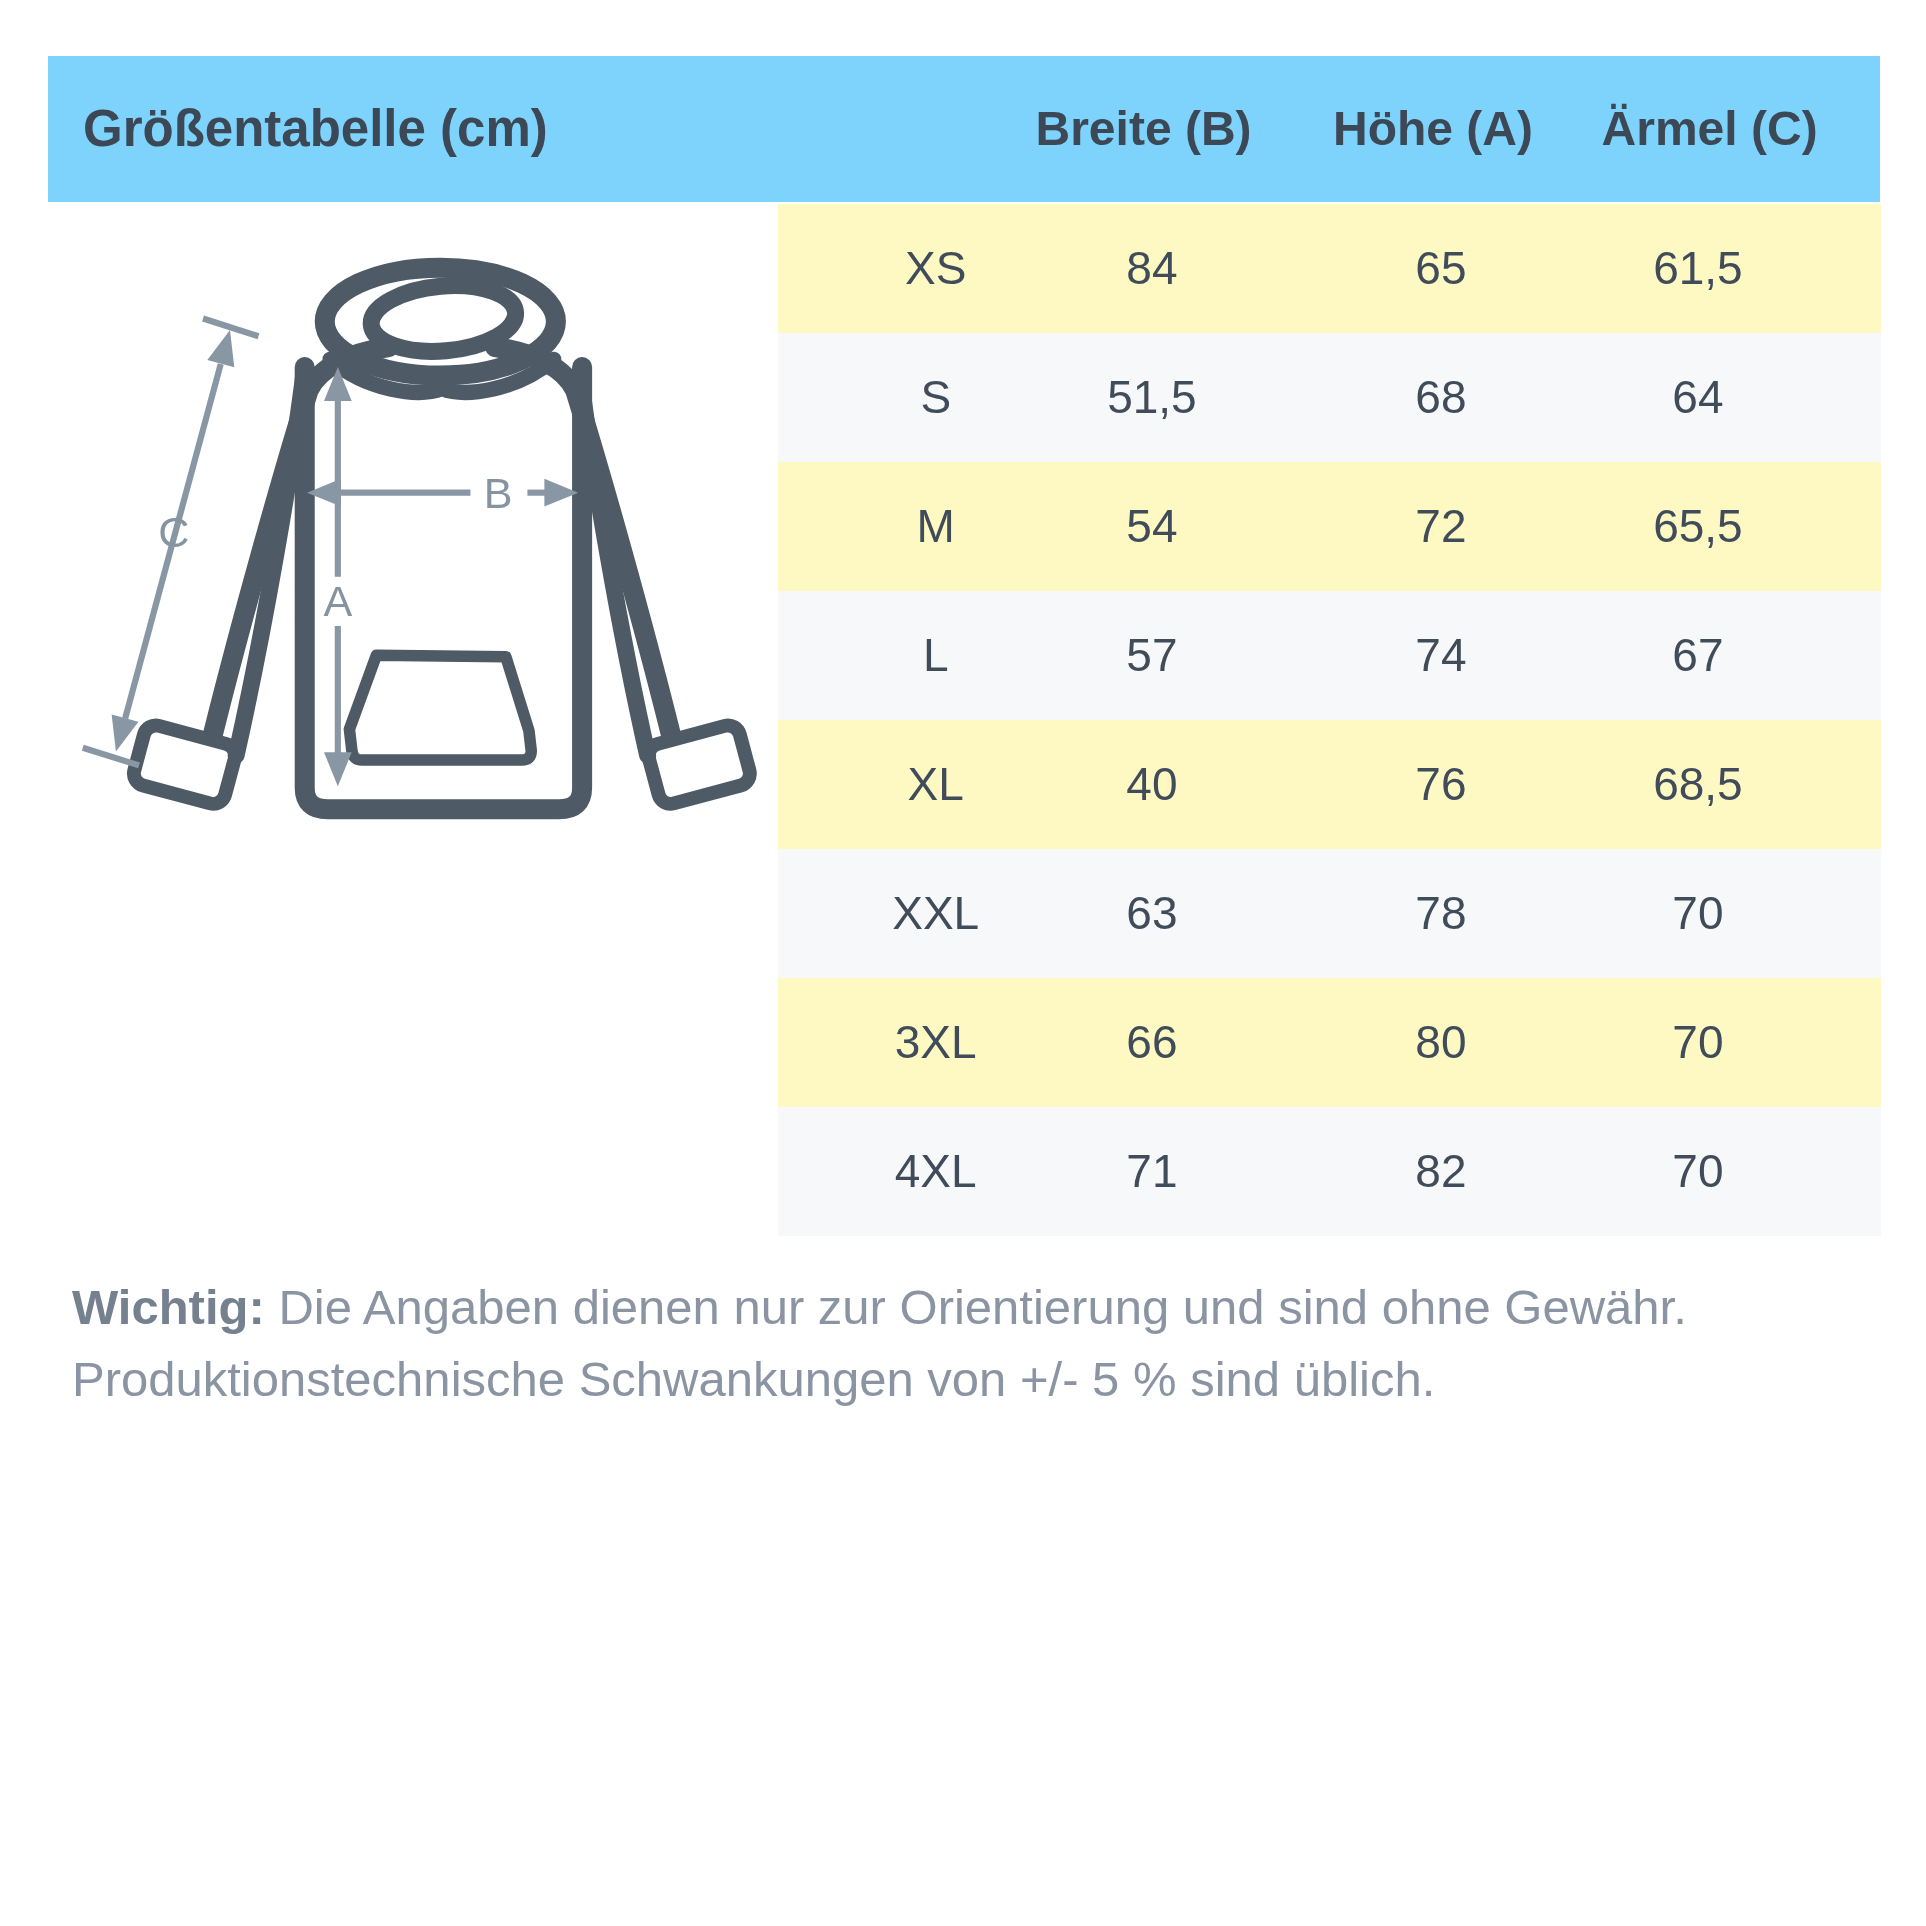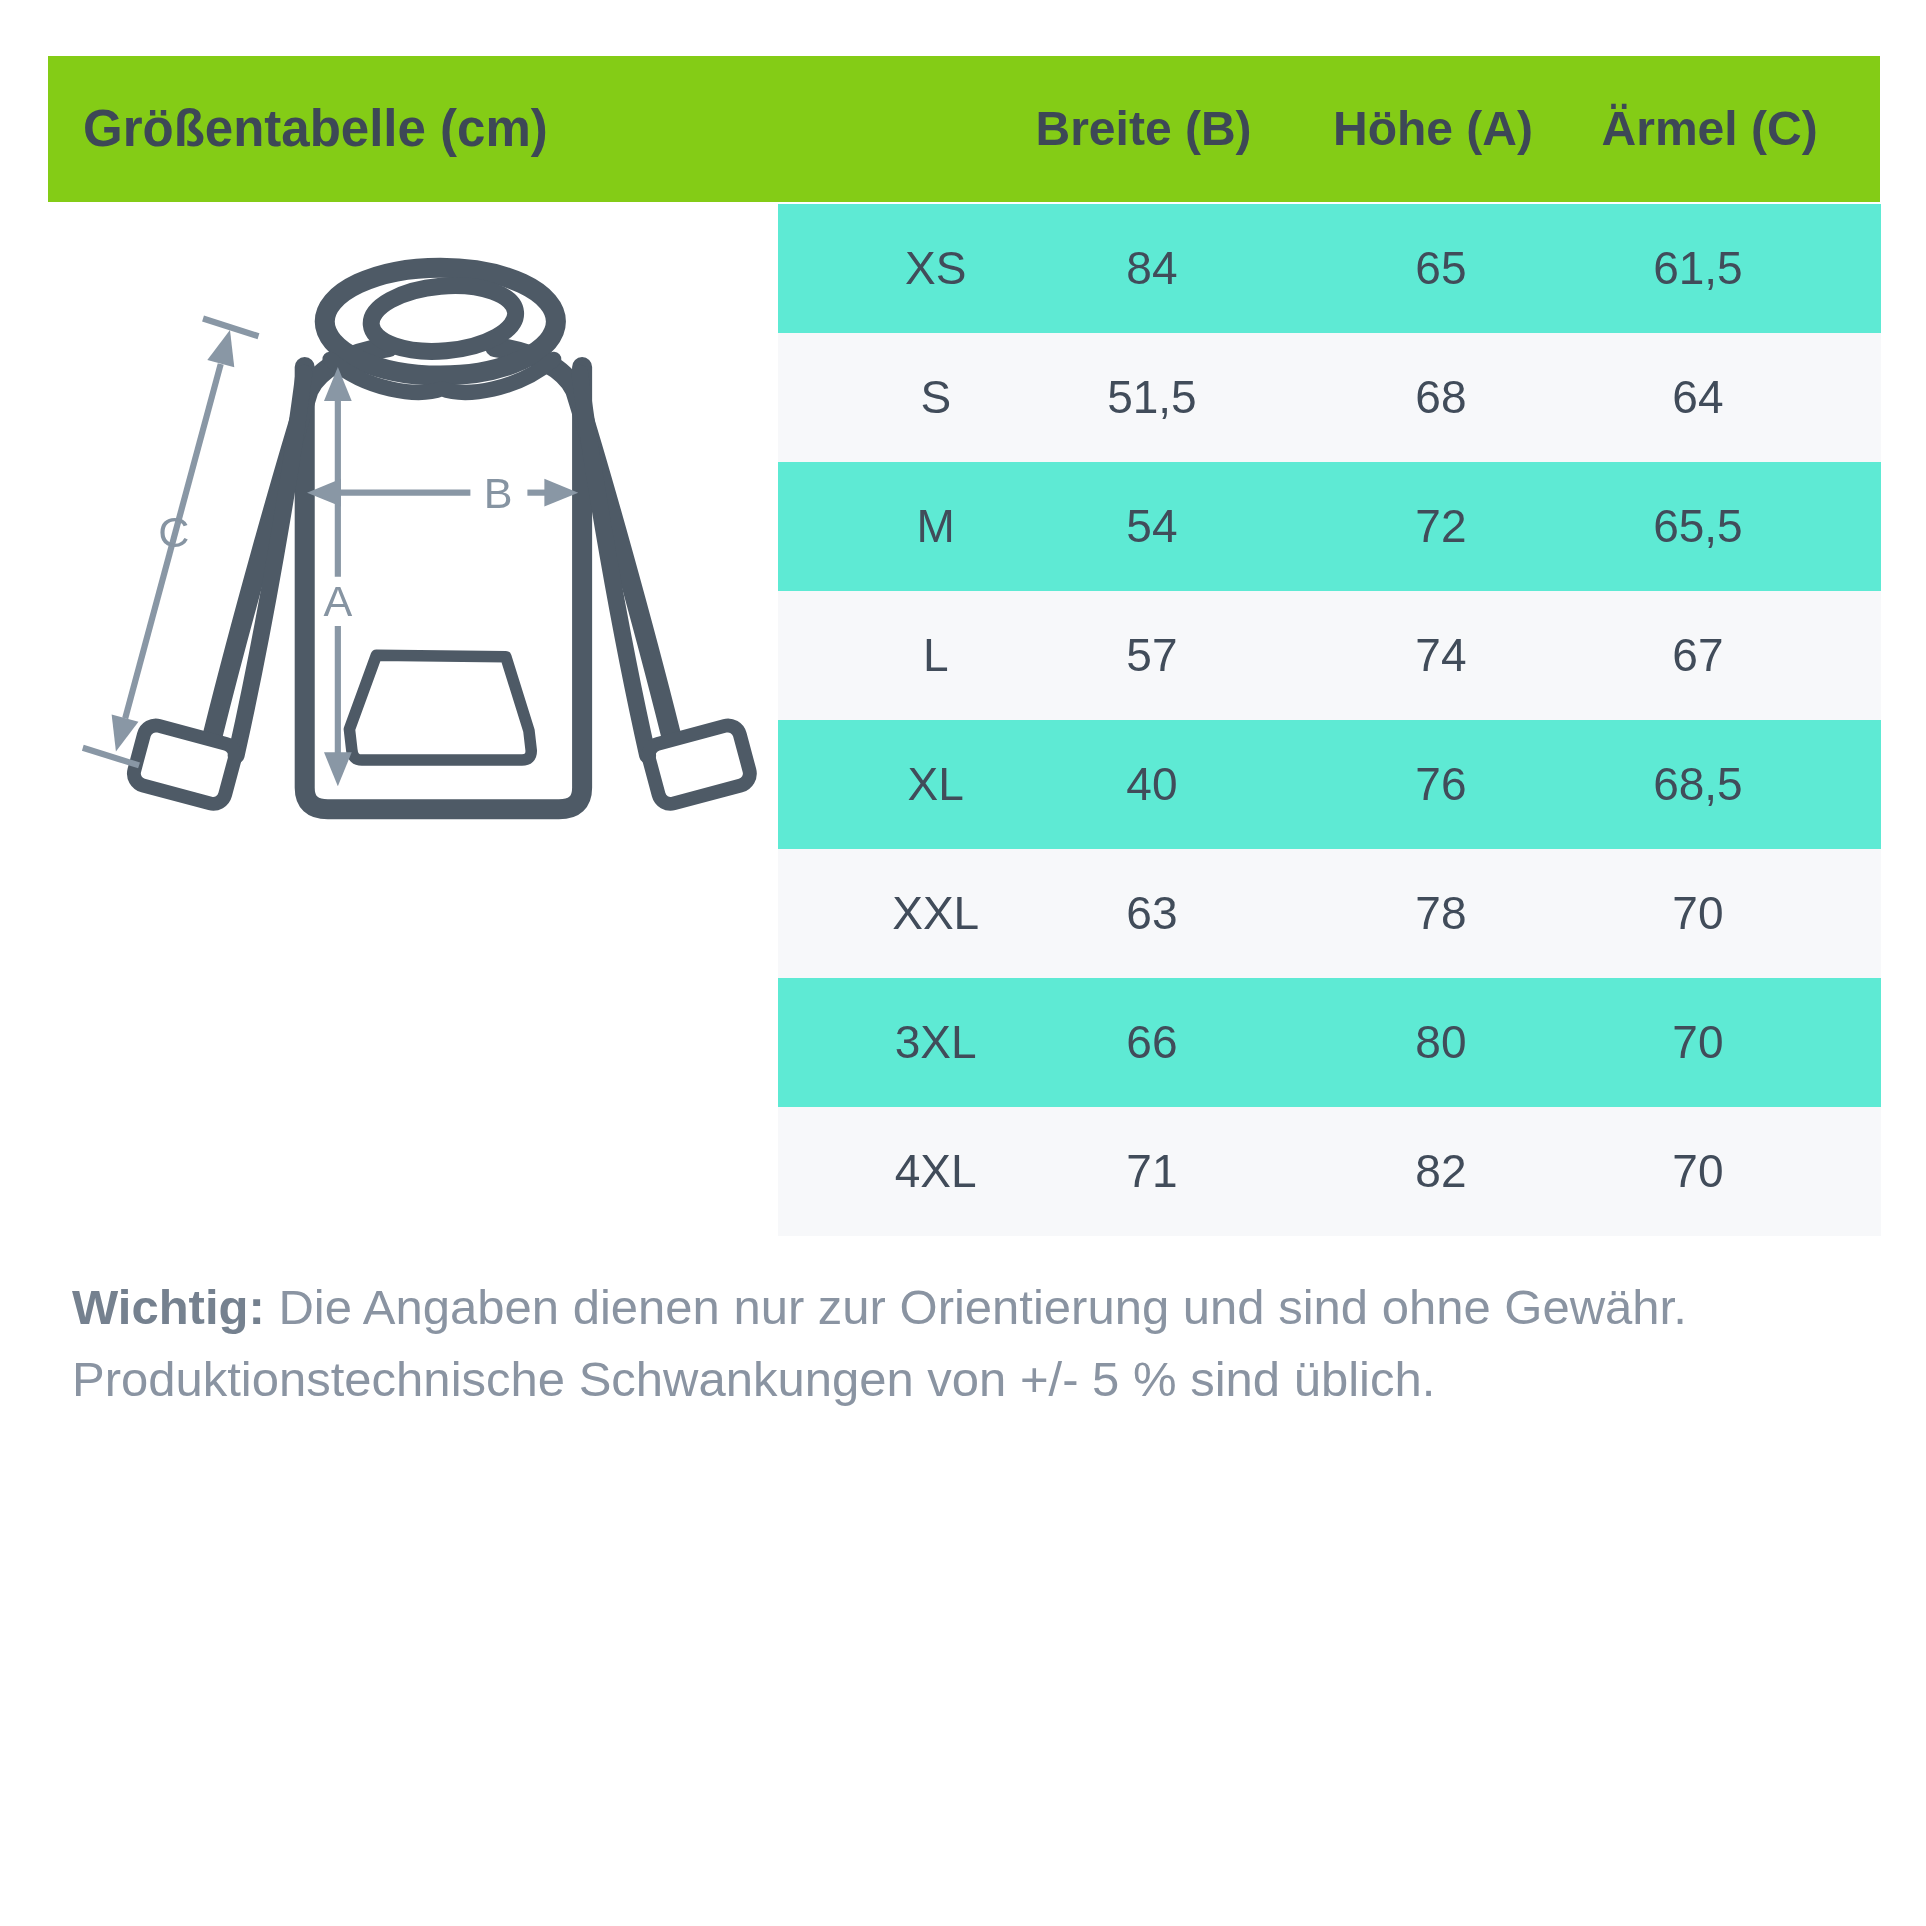--- a/index.html
+++ b/index.html
@@ -6,40 +6,40 @@
   #canvas{
     position:relative;
     width:1926px;height:1926px;
     background:#ffffff;
     font-family:"Liberation Sans", sans-serif;
     overflow:hidden;
   }
   
   .header-bar{
     position:absolute;left:48px;top:56px;width:1832px;height:146px;
-    background:#84cc16;
+    background:#7dd3fc;
   }
   .page-title{
     position:absolute;left:35px;top:0;height:146px;line-height:146px;
     font-size:51px;font-weight:bold;color:#3d4856;white-space:nowrap;
   }
   .col-header{
     position:absolute;top:0;height:146px;line-height:146px;
     transform:translateX(-50%);
     font-size:48px;font-weight:bold;color:#3d4856;white-space:nowrap;
   }
   .col-b{left:59.8%;}
   .col-a{left:75.6%;}
   .col-c{left:90.7%;text-align:right;}
   
   .rows{
     position:absolute;left:778px;top:204px;width:1103px;
   }
   .row{
-    position:relative;height:129px;background:#5eead4;
+    position:relative;height:129px;background:#fef9c3;
   }
   .row.striped{background:#f7f8fa;}
   .cell{
     position:absolute;top:0;height:129px;line-height:129px;
     transform:translateX(-50%);
     font-size:46px;color:#414c5a;white-space:nowrap;
   }
   .c-size{left:14.3%;}
   .c-b{left:33.9%;}
   .c-h{left:60.1%;}

